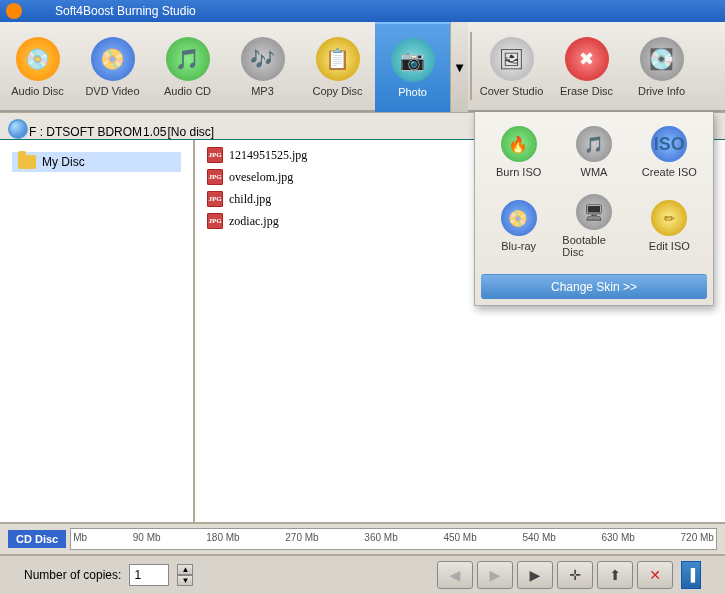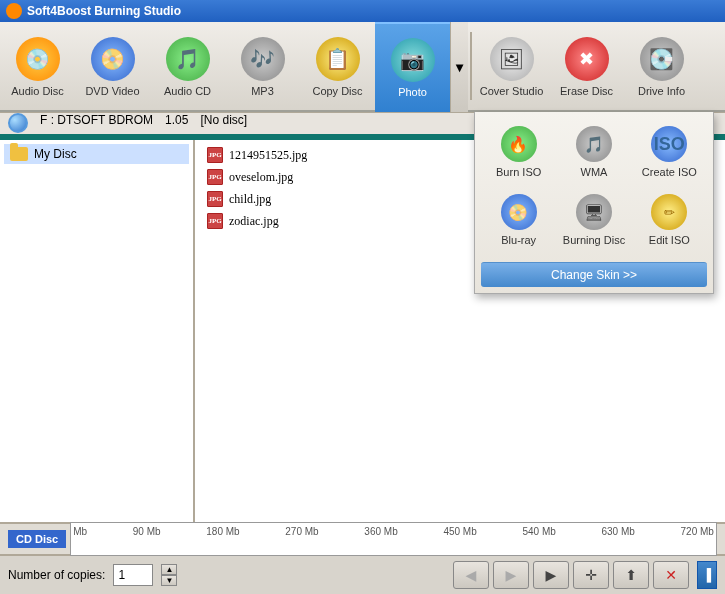--- a/index.html
+++ b/index.html
@@ -12,22 +12,23 @@
       overflow: hidden;
     }
     .title-bar {
       background: linear-gradient(to bottom, #3a7bd5, #2060c0);
       color: white;
       height: 22px;
       display: flex;
       align-items: center;
       padding: 0 6px;
       font-size: 12px;
-      font-weight: bold;
+      font-weight: normal;
       user-select: none;
+      gap: 28px;
     }
     .title-bar-icon {
       width: 16px;
       height: 16px;
       margin-right: 5px;
       background: #ff8800;
       border-radius: 50%;
       display: inline-block;
     }
     .toolbar {
@@ -139,27 +140,27 @@
       cursor: pointer;
       font-size: 12px;
       border-top: 1px solid #5590cc;
       margin: 2px 6px 6px 6px;
       border-radius: 3px;
     }
 
     
     .status-bar {
       background: #e8e4de;
-      border-bottom: 6px solid #0f766e;
+      border-bottom: 1px solid #0f766e;
       border-top: 1px solid #b0a898;
       height: 28px;
       display: flex;
-      align-items: flex-start;
+      align-items: flex-end;
       padding: 0 8px;
-      gap: 12px;
+      gap: 1px;
       font-size: 12px;
     }
     .status-disc-icon {
       width: 20px;
       height: 20px;
       border-radius: 50%;
       background: radial-gradient(circle at 30% 30%, #aaddff, #3377cc);
       border: 2px solid #5599dd;
     }
 
@@ -169,21 +170,21 @@
       height: calc(594px - 22px - 90px - 28px - 32px - 40px);
       background: #f0ede8;
       overflow: hidden;
     }
     .file-tree {
       width: 195px;
       border-right: 2px solid #b0a898;
       background: white;
       height: 100%;
       overflow-y: auto;
-      padding: 4px;
+      padding: 12px;
     }
     .tree-item {
       display: flex;
       align-items: center;
       padding: 3px 6px;
       cursor: pointer;
       gap: 6px;
       font-size: 12px;
     }
     .tree-item.selected { background: #cce0ff; }
@@ -249,21 +250,21 @@
     .progress-label {
       background: #3366cc;
       color: white;
       padding: 3px 8px;
       font-size: 11px;
       font-weight: bold;
       white-space: nowrap;
     }
     .progress-track {
       flex: 1;
-      height: 34px;
+      height: 22px;
       background: white;
       border: 1px solid #999;
       position: relative;
       display: flex;
       align-items: center;
     }
     .progress-markers-row {
       display: flex;
       justify-content: space-between;
       width: 100%;
@@ -274,21 +275,21 @@
       top: 3px;
     }
 
     
     .bottom-bar {
       background: #d8d4cc;
       border-top: 2px solid #b0a898;
       height: 40px;
       display: flex;
       align-items: center;
-      padding: 0 8px;
+      padding: 0 24px;
       gap: 8px;
     }
     .copies-label { font-size: 12px; }
     .copies-input {
       width: 40px;
       height: 22px;
       border: 1px solid #888;
       background: white;
       padding: 2px 4px;
       font-size: 12px;
@@ -422,21 +423,21 @@
         <span>Create ISO</span>
       </div>
 
       <div class="dropdown-item">
         <div class="di-icon icon-blue">📀</div>
         <span>Blu-ray</span>
       </div>
 
       <div class="dropdown-item">
         <div class="di-icon icon-gray">🖥</div>
-        <span>Burning Disc</span>
+        <span>Bootable Disc</span>
       </div>
 
       <div class="dropdown-item">
         <div class="di-icon icon-gold" style="font-size:13px; color:#996600;">✏</div>
         <span>Edit ISO</span>
       </div>
 
     </div>
     <div class="change-skin-btn">
       <span>Change Skin &gt;&gt;</span>

